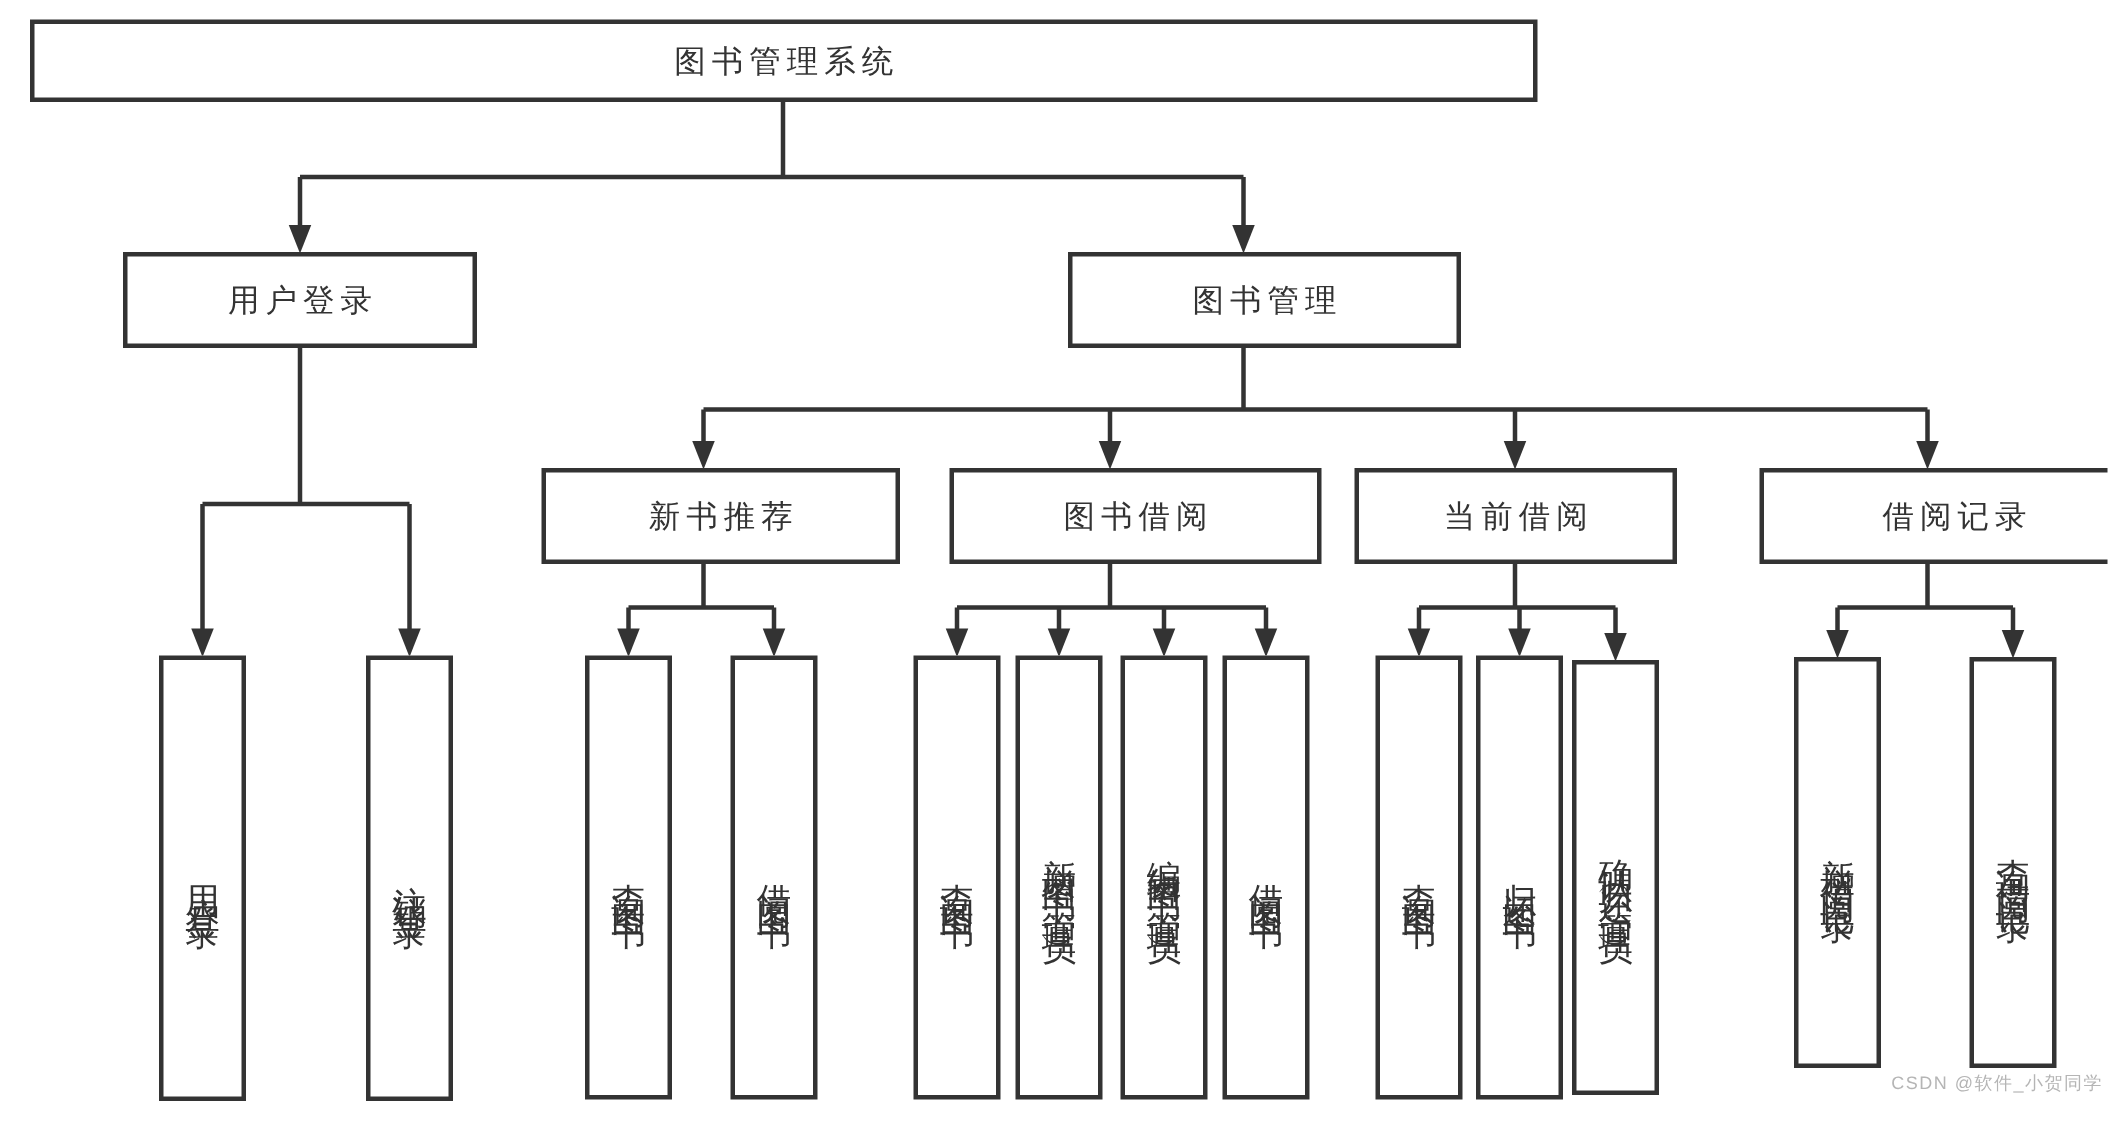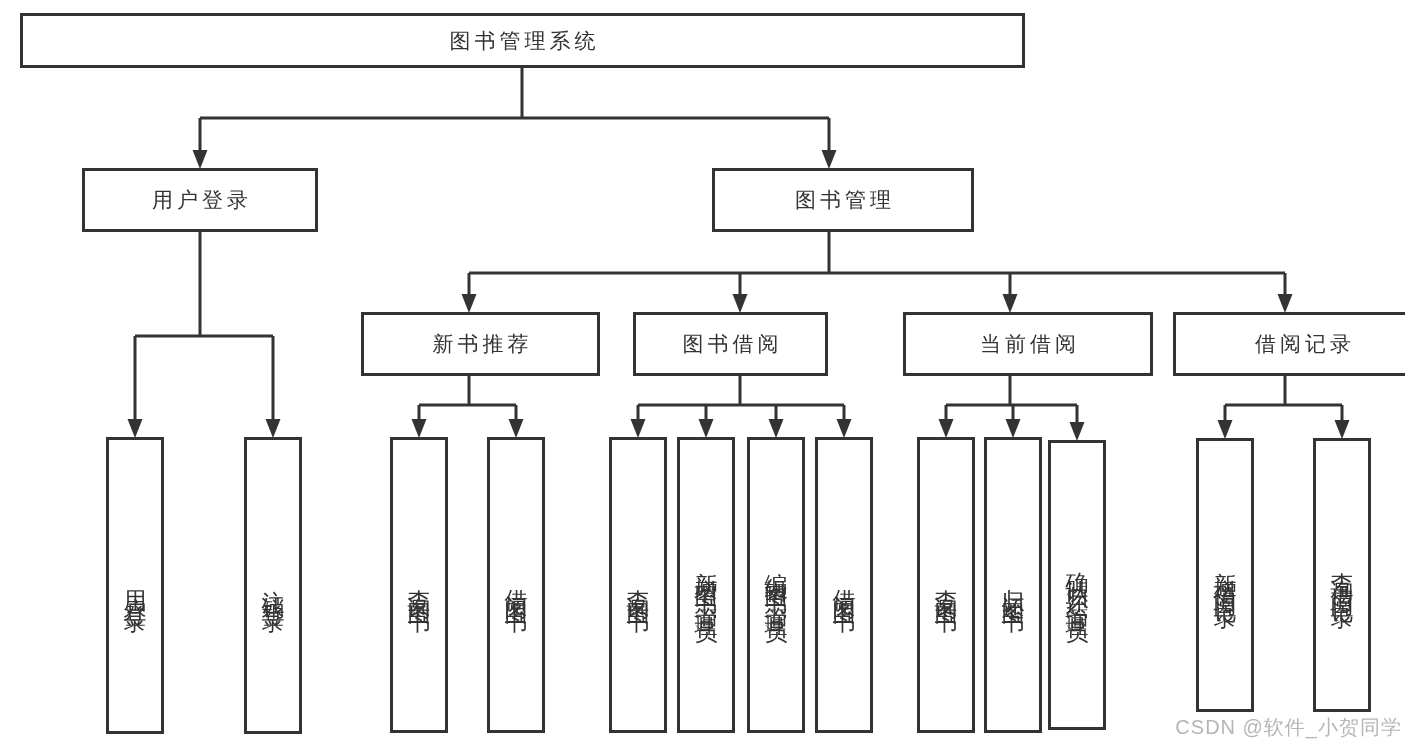--- a/index.html
+++ b/index.html
@@ -48,21 +48,21 @@
     text-orientation: mixed;
     font-size: 23px;
     letter-spacing: 7px;
     color: var(--text);
     white-space: nowrap;
     line-height: 1;
   }
   .watermark {
     position: absolute;
     right: 3px; top: 714px;
-    font-size: 20px;
+    font-size: 12px;
     letter-spacing: 1px;
     color: var(--watermark);
     z-index: 5;
     white-space: nowrap;
   }
 </style>
 </head>
 <body>
 
 <div class="canvas">
@@ -106,22 +106,22 @@
       <polygon points="1334.5,420 1349.5,420 1342,439"></polygon>
     </g>
   </svg>
 
   <div class="hbox" style="left:20px;top:13px;width:1005px;height:55px">图书管理系统</div>
 
   <div class="hbox" style="left:82px;top:168px;width:236px;height:64px">用户登录</div>
   <div class="hbox" style="left:712px;top:168px;width:262px;height:64px">图书管理</div>
 
   <div class="hbox" style="left:361px;top:312px;width:239px;height:64px">新书推荐</div>
-  <div class="hbox" style="left:633px;top:312px;width:195px;height:64px">图书借阅</div>
-  <div class="hbox" style="left:903px;top:312px;width:250px;height:64px">当前借阅</div>
+  <div class="hbox" style="left:633px;top:312px;width:248px;height:64px">图书借阅</div>
+  <div class="hbox" style="left:903px;top:312px;width:215px;height:64px">当前借阅</div>
   <div class="hbox" style="left:1173px;top:312px;width:260px;height:64px">借阅记录</div>
 
   <div class="leaf" style="left:106px;top:437px;width:58px;height:297px">
     <span class="vtext">用户登录</span>
   </div>
   <div class="leaf" style="left:244px;top:437px;width:58px;height:297px">
     <span class="vtext">注销登录</span>
   </div>
 
   <div class="leaf" style="left:390px;top:437px;width:58px;height:296px">

